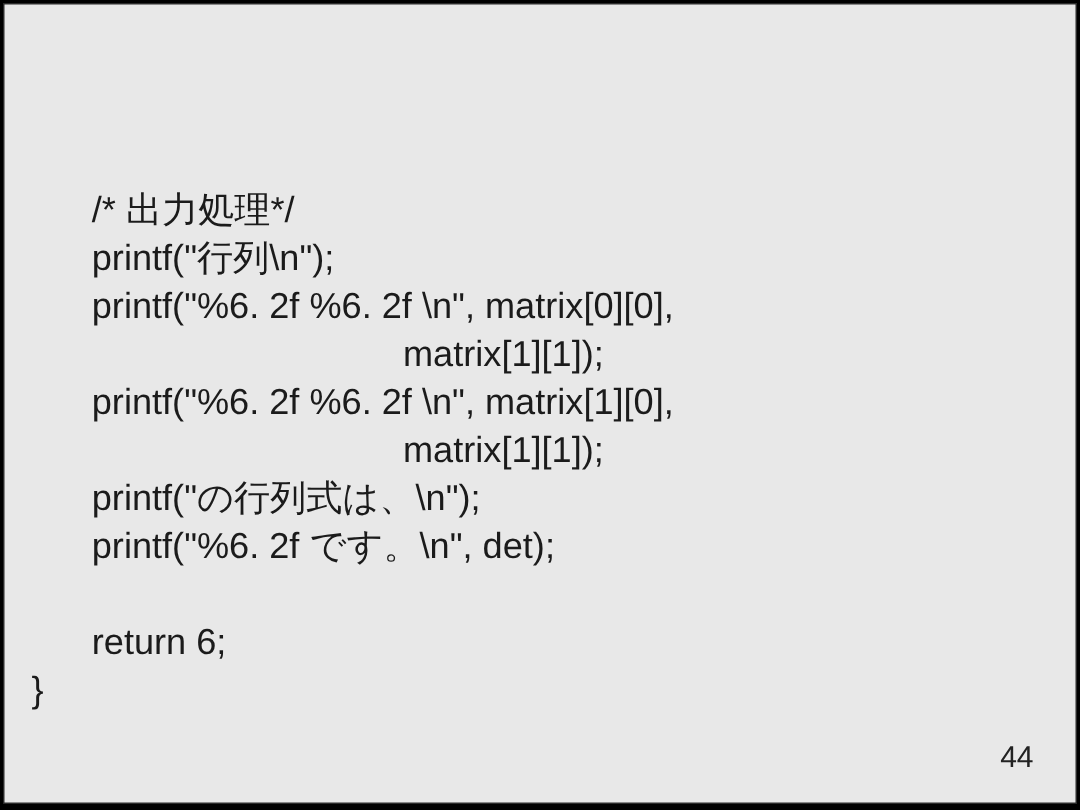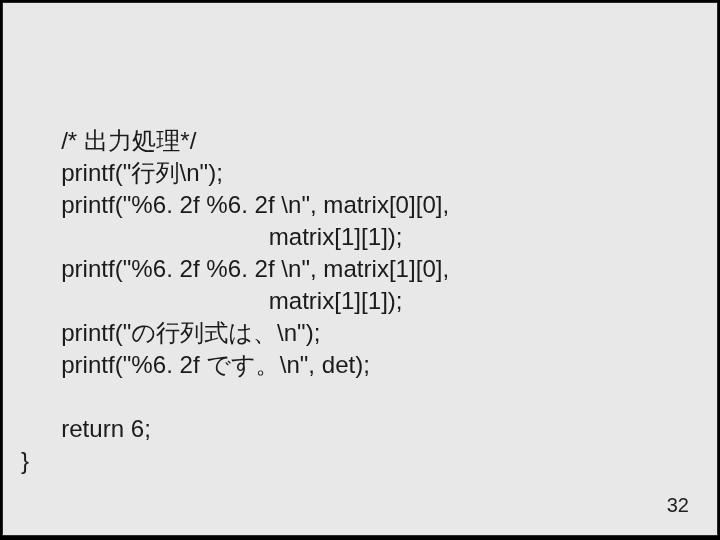--- a/index.html
+++ b/index.html
@@ -44,14 +44,14 @@
 <span>      printf("行列\n");</span>
 <span>      printf("%6. 2f %6. 2f \n", matrix[0][0],</span>
 <span>                                     matrix[1][1]);</span>
 <span>      printf("%6. 2f %6. 2f \n", matrix[1][0],</span>
 <span>                                     matrix[1][1]);</span>
 <span>      printf("の行列式は、\n");</span>
 <span>      printf("%6. 2f です。\n", det);</span>
 <span></span>
 <span>      return 6;</span>
 <span>}</span></div>
-  <div class="page-num">32</div>
+  <div class="page-num">44</div>
 </div>
 
 </body></html>

